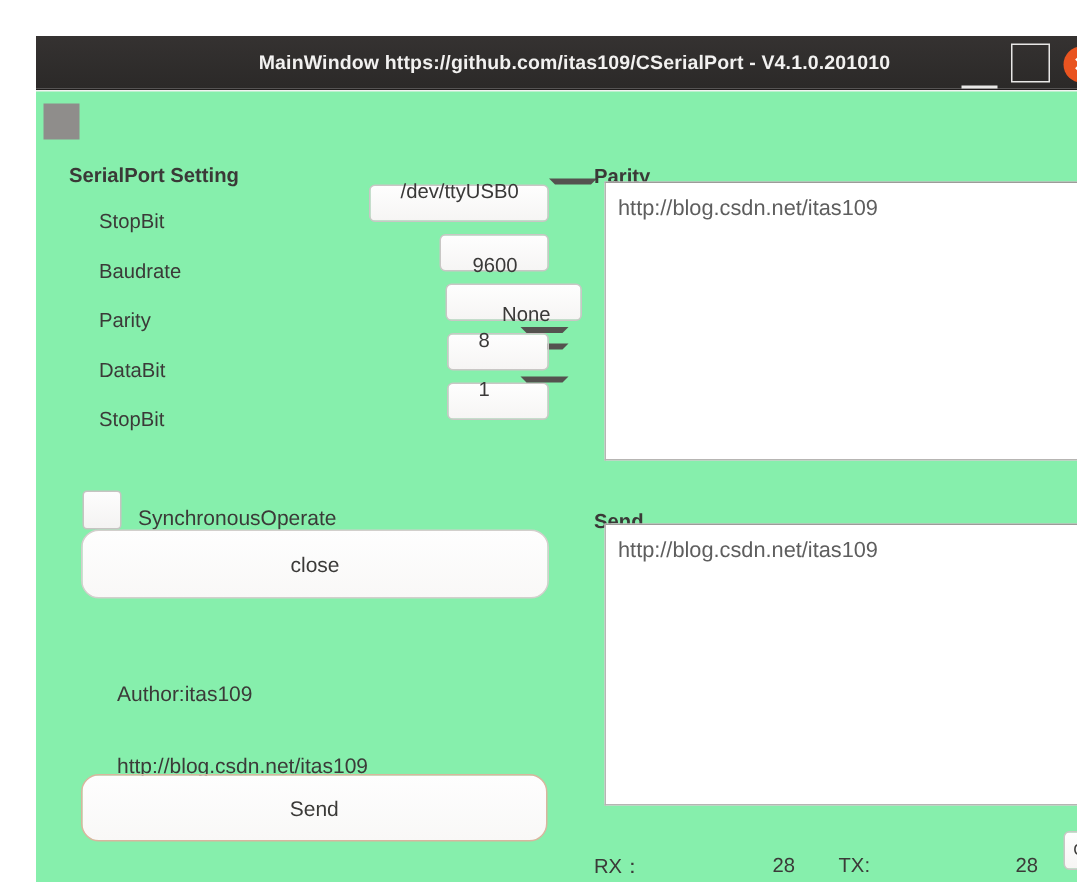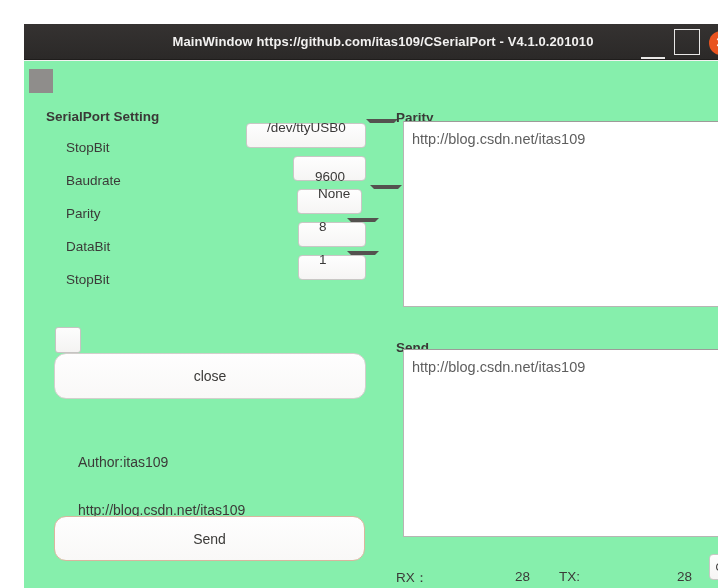--- a/index.html
+++ b/index.html
@@ -139,38 +139,39 @@
       <span class="combo-arrow"></span>
     </div>
 
     <div class="field-label" style="top:95px;">Baudrate</div>
     <div class="combo" style="left:269px; top:95px; width:73px;flex-direction:column;">
       <span class="combo-text">9600</span>
       <span class="combo-arrow"></span>
     </div>
 
     <div class="field-label" style="top:128px;">Parity</div>
-    <div class="combo" style="left:273px; top:128px; width:65px;">
+    <div class="combo" style="left:273px; top:128px; width:91px;flex-direction:column;">
       <span class="combo-text">None</span>
       <span class="combo-arrow"></span>
     </div>
 
     <div class="field-label" style="top:161px;">DataBit</div>
     <div class="combo" style="left:274px; top:161px; width:68px;">
       <span class="combo-text">8</span>
       <span class="combo-arrow"></span>
     </div>
 
     <div class="field-label" style="top:194px;">StopBit</div>
     <div class="combo" style="left:274px; top:194px; width:68px;">
       <span class="combo-text">1</span>
       <span class="combo-arrow"></span>
     </div>
 
     <div class="checkbox-box"></div>
+    <div class="checkbox-label">SynchronousOperate</div>
 
     <div class="btn btn-close-serial">
       <span>close</span>
     </div>
 
     <div class="author-block">
       <div>Author:itas109</div>
       <div>http://blog.csdn.net/itas109</div>
     </div>
 

